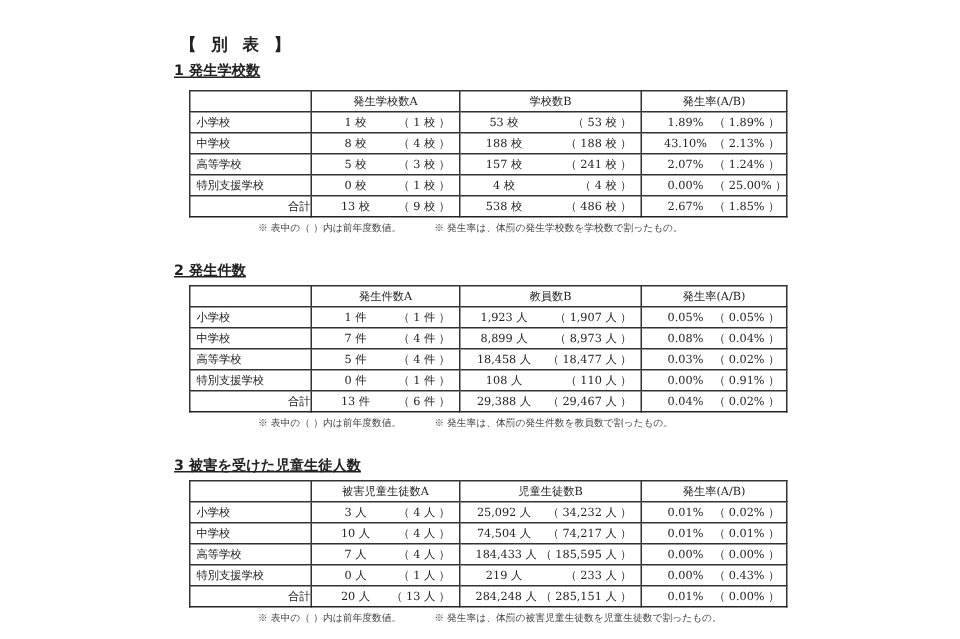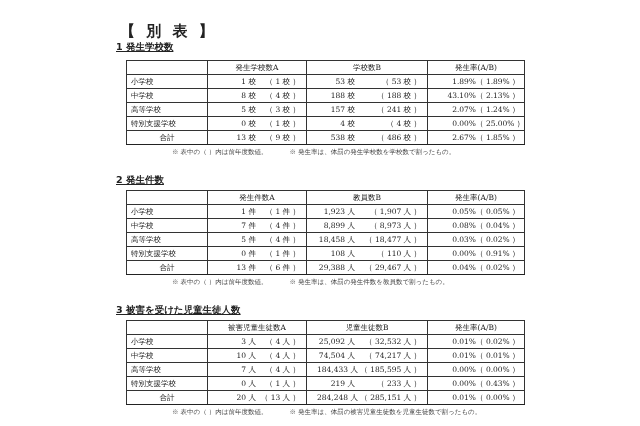--- a/index.html
+++ b/index.html
@@ -4,43 +4,43 @@
 <style>
   html, body { margin: 0; padding: 0; background: #ffffff; }
   body {
     width: 640px; height: 426px; position: relative; overflow: hidden;
     font-family: "DejaVu Serif", "Liberation Serif", serif;
     color: #222;
   }
   .heading {
     position: absolute; left: 120px; top: 22px;
     font-family: "DejaVu Sans", "Liberation Sans", sans-serif;
-    font-weight: bold; font-size: 15px; letter-spacing: 3px;
+    font-weight: bold; font-size: 11px; letter-spacing: 3px;
   }
   .section-title {
     position: absolute; left: 116px;
     font-family: "DejaVu Sans", "Liberation Sans", sans-serif;
     font-weight: bold; font-size: 9.5px; text-decoration: underline;
   }
   table.data {
     position: absolute; left: 126px; width: 398px;
     border-collapse: collapse; table-layout: fixed;
     font-size: 7.5px;
   }
   table.data td {
     border: 1px solid #333; height: 13px; padding: 0; line-height: 13px;
     white-space: nowrap;
   }
   table.data tr.total td { border-bottom: 1.5px solid #222; }
   table.data { border: 1.5px solid #222; }
   td.label { text-align: left; padding-left: 4px !important; }
-  td.label.center { text-align: center; padding-left: 0 !important; }
+  td.label.center { text-align: right; padding-left: 0 !important; }
   td.hdr { text-align: center; }
   td .pair { display: flex; justify-content: space-between; padding: 0 6px 0 10px; }
-  td .pair .cur { min-width: 38px; text-align: right; }
+  td .pair .cur { min-width: 38px; text-align: center; }
   td .pair .prev { text-align: center; }
   .note {
     position: absolute; left: 148px; font-size: 6.5px; color: #444;
     white-space: nowrap;
     margin-left: 24px;
   }
   .note span + span { margin-left: 22px; }
 </style>
 </head>
 <body>
@@ -318,21 +318,21 @@
     <td class="label">小学校</td>
     <td>
           <div class="pair">
             <span class="cur">3 人</span>
             <span class="prev">（ 4 人 ）</span>
           </div>
         </td>
     <td>
           <div class="pair">
             <span class="cur">25,092 人</span>
-            <span class="prev">（ 32,532 人 ）</span>
+            <span class="prev">（ 34,232 人 ）</span>
           </div>
         </td>
     <td>
           <div class="pair">
             <span class="cur">0.01%</span>
             <span class="prev">（ 0.02% ）</span>
           </div>
         </td>
   </tr>
   <tr>

